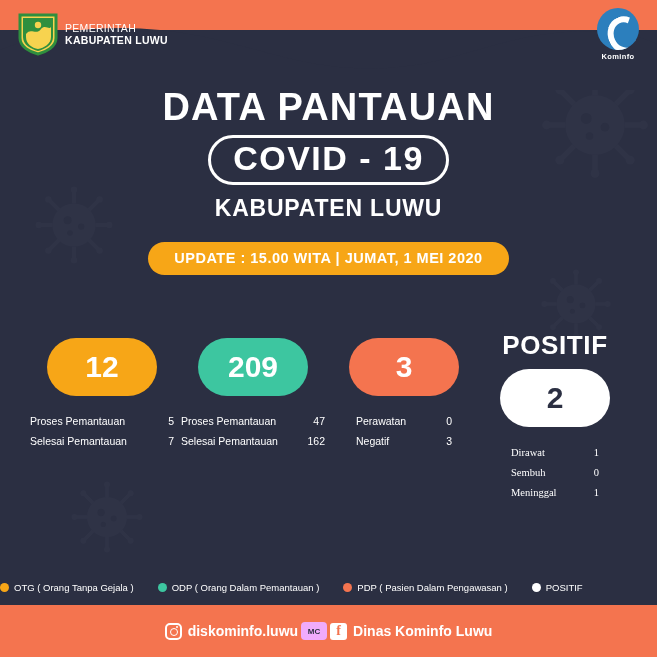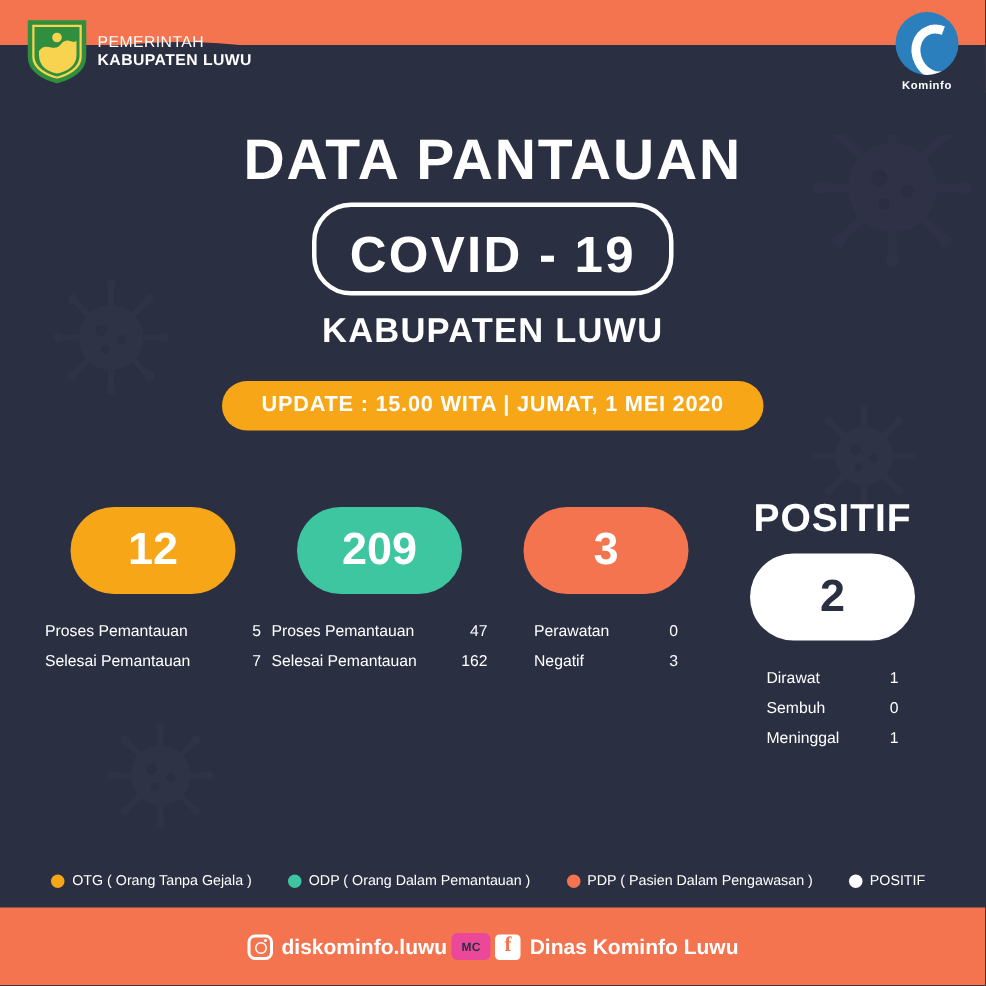--- a/index.html
+++ b/index.html
@@ -116,21 +116,21 @@
   .t-main {
     font-size: 38px;
     font-weight: bold;
     color: #ffffff;
     letter-spacing: 1.2px;
     line-height: 1;
   }
   .t-covid-box {
     display: inline-block;
     margin-top: 9px;
-    padding: 15px 22px 5px;
+    padding: 3px 22px 5px;
     border: 3px solid #ffffff;
     border-radius: 26px;
     font-size: 34px;
     font-weight: bold;
     color: #ffffff;
     letter-spacing: 1.5px;
     line-height: 1.05;
   }
   .t-sub {
     margin-top: 10px;
@@ -188,30 +188,29 @@
     display: flex;
     justify-content: space-between;
     font-size: 10.5px;
     color: #ffffff;
     line-height: 1.9;
     white-space: nowrap;
   }
   .row .rl { text-align: left; }
   .row .rv { text-align: right; padding-left: 6px; }
 
-  .stat.pos .rows { width: 92px; margin-left: auto; margin-right: auto; }
+  .stat.pos .rows { width: 92px; margin-left: auto; margin-right: auto; font-family: Liberation Serif, serif; }
   .stat.pdp .rows { width: 100px; margin-left: auto; margin-right: auto; }
 
   
   .legend {
     position: absolute;
     bottom: 64px; left: 0; width: 651px;
     z-index: 6;
     display: flex;
-    justify-content: center;
     align-items: center;
     gap: 24px;
     font-size: 9.5px;
     color: #ffffff;
   }
   .legend-item { display: flex; align-items: center; gap: 5px; white-space: nowrap; }
   .dot { width: 9px; height: 9px; border-radius: 50%; display: inline-block; }
 
   
   .footer {
@@ -256,21 +255,21 @@
     color: #f4744f;
     font-family: "Liberation Serif", serif;
     font-weight: bold;
     font-size: 14px;
     line-height: 16px;
     text-align: center;
   }
   .mc-badge {
     width: 26px; height: 18px;
     border-radius: 4px;
-    background: #ec4899;
+    background: #f0abfc;
     color: #2b2f42;
     font-size: 8px;
     font-weight: bold;
     display: flex;
     align-items: center;
     justify-content: center;
     letter-spacing: .2px;
   }
 </style>
 </head>

